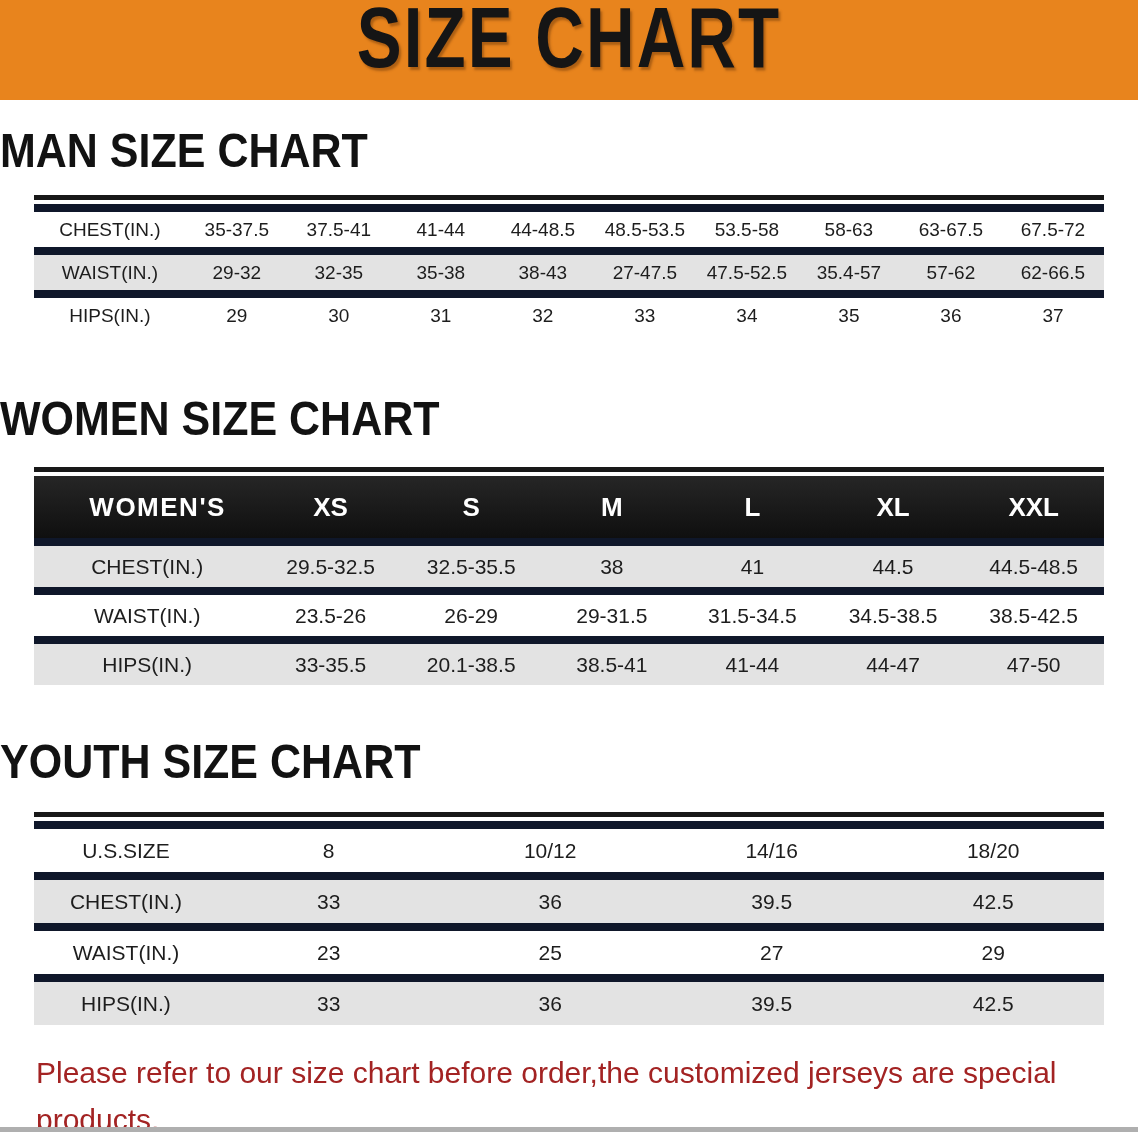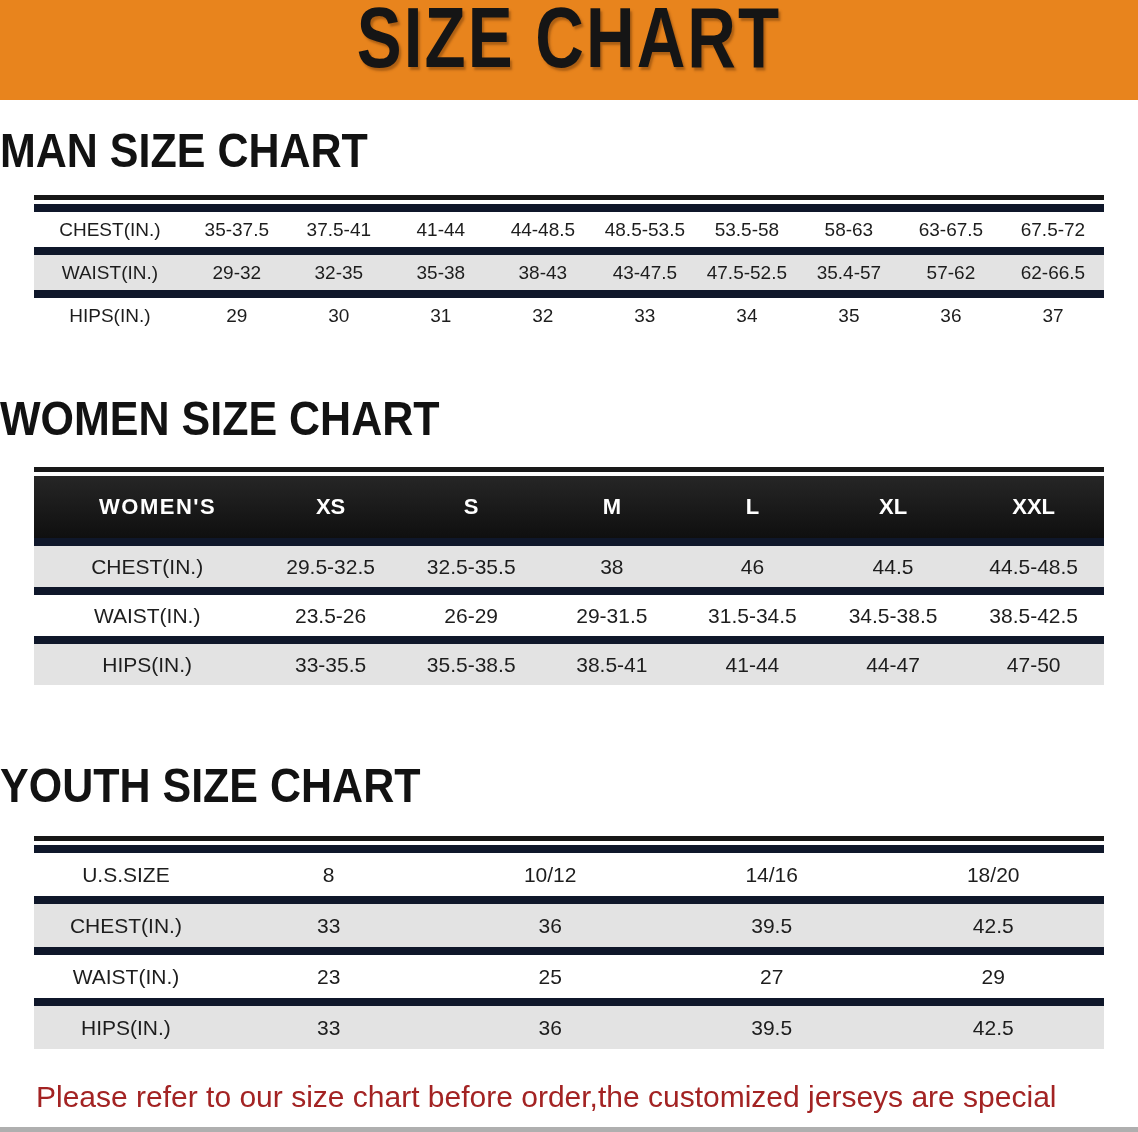--- a/index.html
+++ b/index.html
@@ -26,21 +26,21 @@
   }
   .sec-head span{
     display:inline-block;
     font-size:43px;font-weight:800;color:#121212;
     letter-spacing:0px;
     transform:scaleY(1.12);
     white-space:nowrap;
   }
   .head-man{margin-top:26px;margin-bottom:20px;}
   .head-women{margin-top:61px;margin-bottom:24px;}
-  .head-youth{margin-top:76px;margin-bottom:26px;}
+  .head-youth{margin-top:52px;margin-bottom:26px;}
   
   .rule{
     width:1070px;margin:0 auto 4px auto;height:5px;background:#181818;
   }
   table.size-table{
     width:1070px;margin:0 auto;border-collapse:collapse;table-layout:fixed;
   }
   table.size-table tr.head th{
     background:linear-gradient(#262626,#0f0f0f);
     color:#ffffff;text-align:center;vertical-align:middle;
@@ -53,21 +53,21 @@
     text-align:center;vertical-align:middle;color:#1d1d1d;font-weight:400;
   }
   table.size-table tr.body-row{background:#ffffff;border-top:8px solid #0f172a;}
   table.size-table tr:nth-child(even){background:#E3E3E3;}
   
   .men tr.head th{height:42px;font-size:22px;}
   .men th.rowlab{font-size:28px;}
   .men td{height:33px;font-size:19px;}
   .men .rowlab{width:14%;}
   
-  .women tr.head th{height:60px;font-size:22px;}
+  .women tr.head th{height:60px;font-size:26px;}
   .women th.rowlab{font-size:31px;}
   .women td{height:39px;font-size:21px;}
   .women .rowlab{width:19%;}
   
   .youth tr.head th{height:64px;font-size:26px;}
   .youth th.rowlab{font-size:31px;}
   .youth td{height:41px;font-size:21px;}
   .youth .rowlab{width:17%;}
   
   .disclaimer{
@@ -103,21 +103,21 @@
         <td>58-63</td>
         <td>63-67.5</td>
         <td>67.5-72</td>
       </tr>
       <tr class="body-row">
         <td class="rowlab">WAIST(IN.)</td>
         <td>29-32</td>
         <td>32-35</td>
         <td>35-38</td>
         <td>38-43</td>
-        <td>43-47.5</td>
+        <td>27-47.5</td>
         <td>47.5-52.5</td>
         <td>35.4-57</td>
         <td>57-62</td>
         <td>62-66.5</td>
       </tr>
       <tr class="body-row">
         <td class="rowlab">HIPS(IN.)</td>
         <td>29</td>
         <td>30</td>
         <td>31</td>
@@ -144,37 +144,37 @@
         <th>M</th>
         <th>L</th>
         <th>XL</th>
         <th>XXL</th>
       </tr>
       <tr class="body-row">
         <td class="rowlab">CHEST(IN.)</td>
         <td>29.5-32.5</td>
         <td>32.5-35.5</td>
         <td>38</td>
-        <td>46</td>
+        <td>41</td>
         <td>44.5</td>
         <td>44.5-48.5</td>
       </tr>
       <tr class="body-row">
         <td class="rowlab">WAIST(IN.)</td>
         <td>23.5-26</td>
         <td>26-29</td>
         <td>29-31.5</td>
         <td>31.5-34.5</td>
         <td>34.5-38.5</td>
         <td>38.5-42.5</td>
       </tr>
       <tr class="body-row">
         <td class="rowlab">HIPS(IN.)</td>
         <td>33-35.5</td>
-        <td>35.5-38.5</td>
+        <td>20.1-38.5</td>
         <td>38.5-41</td>
         <td>41-44</td>
         <td>44-47</td>
         <td>47-50</td>
       </tr>
     </tbody>
   </table>
 
 <div class="sec-head head-youth">
   <span>YOUTH SIZE CHART</span>

